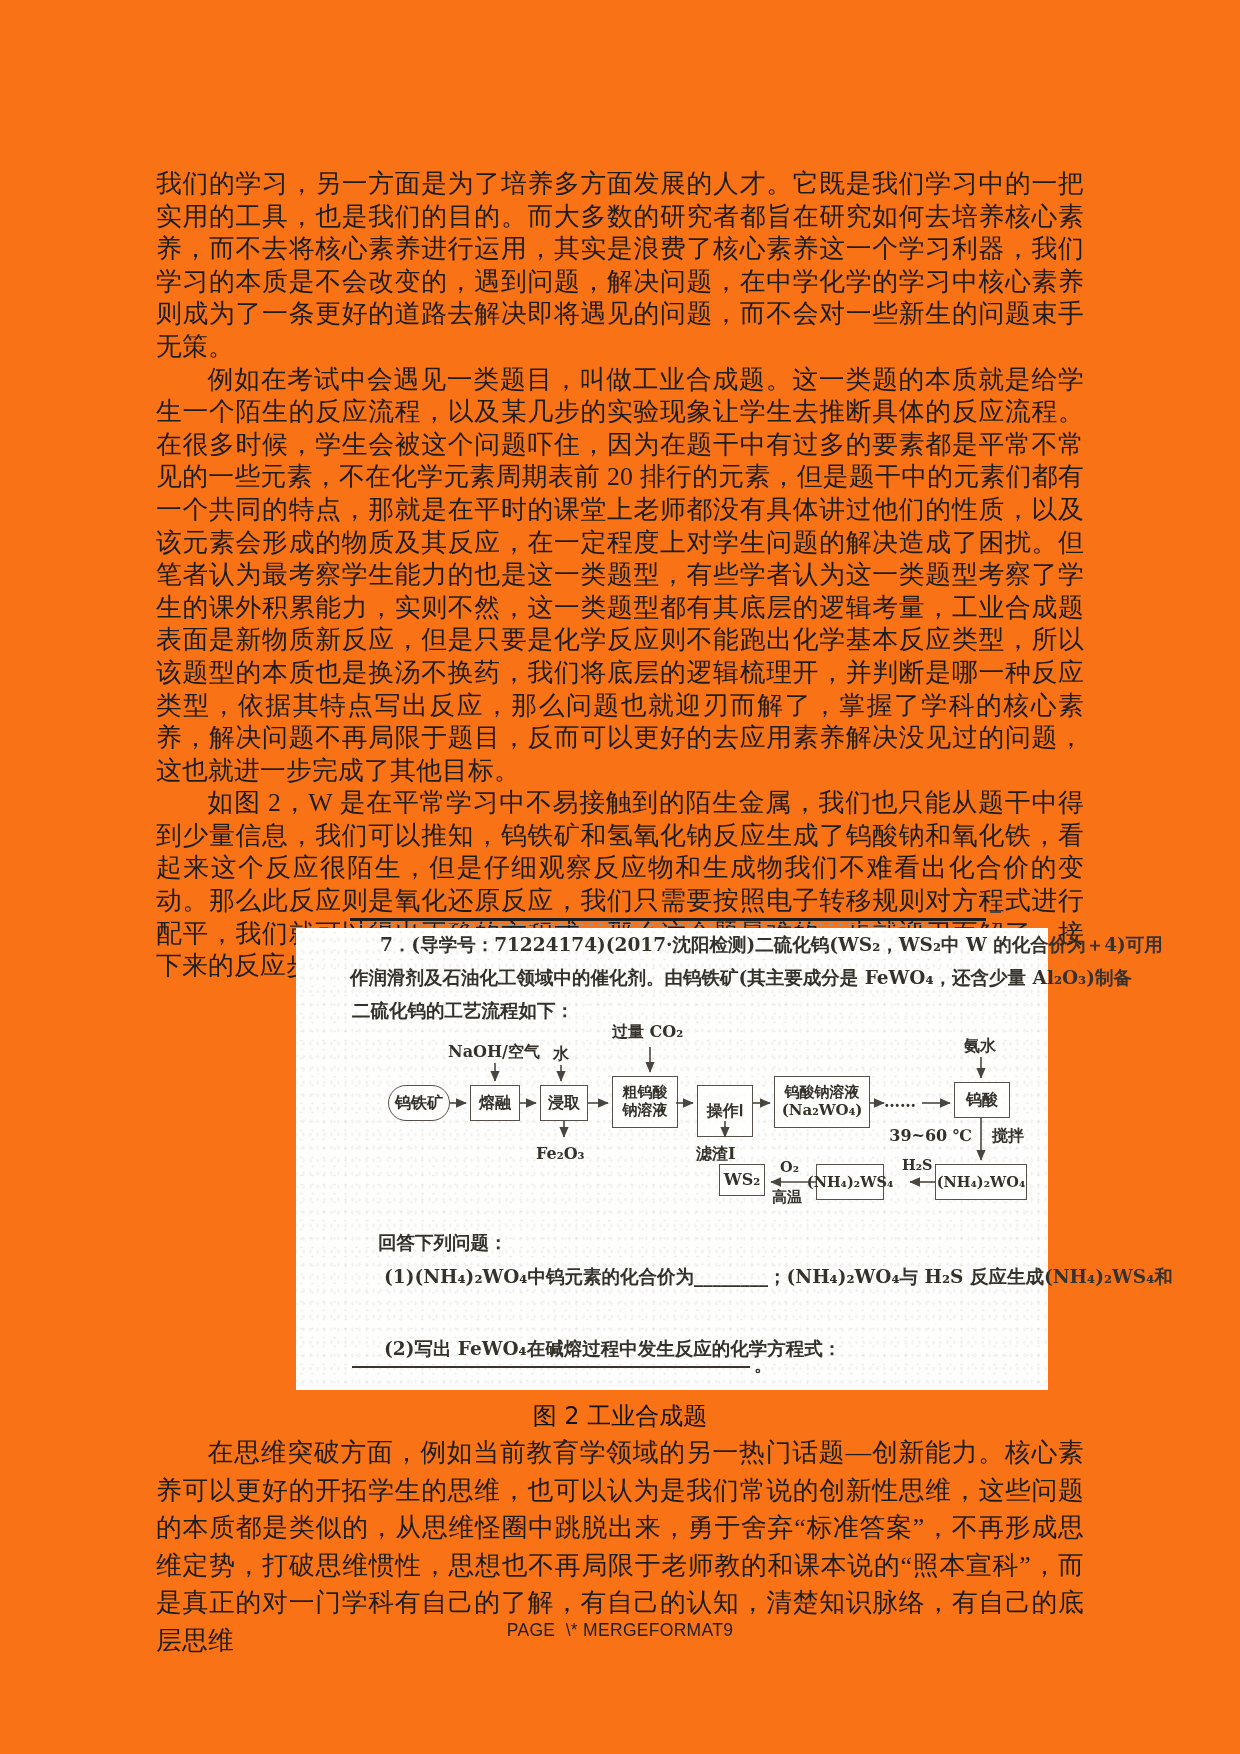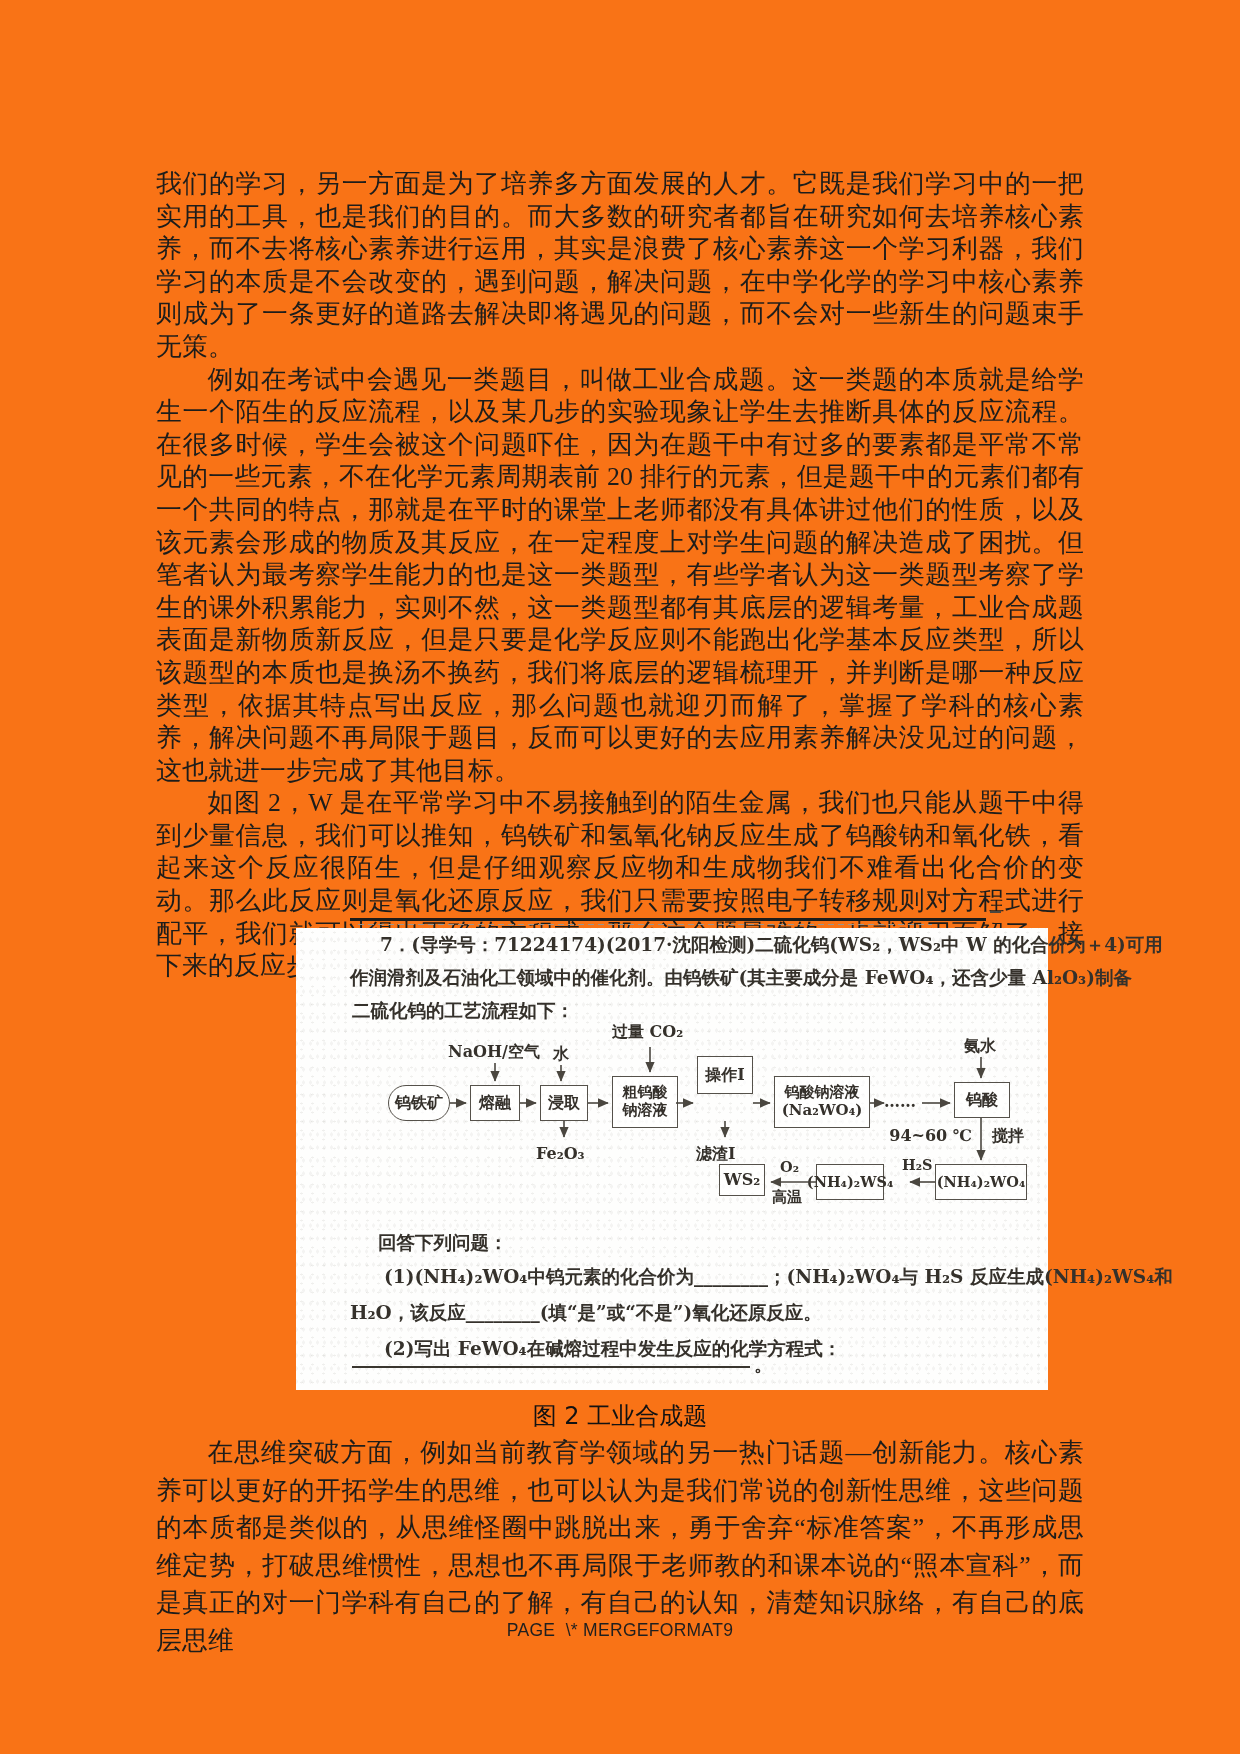--- a/index.html
+++ b/index.html
@@ -78,35 +78,35 @@
 
   <div class="fig figline" style="left:380px; top:932px;">7．(导学号：71224174)(2017·沈阳检测)二硫化钨(WS₂，WS₂中 W 的化合价为＋4)可用</div>
   <div class="fig figline" style="left:350px; top:965px;">作润滑剂及石油化工领域中的催化剂。由钨铁矿(其主要成分是 FeWO₄，还含少量 Al₂O₃)制备</div>
   <div class="fig figline" style="left:352px; top:998px;">二硫化钨的工艺流程如下：</div>
 
   <div class="fig fbox" style="left:388px; top:1085px; width:62px; height:36px;border-radius:18px;">钨铁矿</div>
   <div class="fig fbox" style="left:470px; top:1085px; width:50px; height:36px;">熔融</div>
   <div class="fig fbox" style="left:540px; top:1085px; width:48px; height:36px;">浸取</div>
   <div class="fig fbox" style="left:612px; top:1076px; width:66px; height:52px; font-size:15px;">粗钨酸
 钠溶液</div>
-  <div class="fig fbox" style="left:697px; top:1056px; width:56px; height:38px;">操作Ⅰ</div>
+  <div class="fig fbox" style="left:697px; top:1085px; width:56px; height:52px;font-family:Liberation Serif, serif;">操作Ⅰ</div>
   <div class="fig fbox" style="left:774px; top:1076px; width:96px; height:52px; font-size:15px;">钨酸钠溶液
 (Na₂WO₄)</div>
   <div class="fig fbox" style="left:954px; top:1082px; width:56px; height:36px;">钨酸</div>
   <div class="fig fbox" style="left:935px; top:1164px; width:92px; height:36px; font-size:14.5px;">(NH₄)₂WO₄</div>
   <div class="fig fbox" style="left:816px; top:1164px; width:68px; height:36px; font-size:14.5px;">(NH₄)₂WS₄</div>
   <div class="fig fbox" style="left:719px; top:1164px; width:46px; height:32px;">WS₂</div>
 
   <div class="fig flabel" style="left:448px; top:1042px;">NaOH/空气</div>
   <div class="fig flabel" style="left:553px; top:1044px;">水</div>
   <div class="fig flabel" style="left:612px; top:1022px;">过量 CO₂</div>
   <div class="fig flabel" style="left:964px; top:1036px;">氨水</div>
   <div class="fig flabel" style="left:536px; top:1144px;">Fe₂O₃</div>
   <div class="fig flabel" style="left:696px; top:1144px;">滤渣Ⅰ</div>
-  <div class="fig flabel" style="left:888px; top:1126px; width:84px; text-align:right;">94~60 ℃</div>
+  <div class="fig flabel" style="left:888px; top:1126px; width:84px; text-align:right;">39~60 ℃</div>
   <div class="fig flabel" style="left:992px; top:1126px;">搅拌</div>
   <div class="fig flabel" style="left:884px; top:1092px;">……</div>
   <div class="fig flabel" style="left:902px; top:1156px; font-size:14.5px;">H₂S</div>
   <div class="fig flabel" style="left:780px; top:1158px; font-size:14.5px;">O₂</div>
   <div class="fig flabel" style="left:772px; top:1188px; font-size:15px;">高温</div>
 
   <svg class="arrows" width="715" height="200" viewBox="0 0 715 200">
     <defs>
       <marker id="ah" markerWidth="9" markerHeight="8" refX="6.5" refY="3" orient="auto">
         <path d="M0,0 L7,3 L0,6 z" fill="#4a463f"></path>
@@ -127,21 +127,20 @@
       <line x1="234" y1="106" x2="234" y2="122" marker-end="url(#ah)"></line>
       <line x1="395" y1="106" x2="395" y2="122" marker-end="url(#ah)"></line>
       <line x1="651" y1="103" x2="651" y2="145" marker-end="url(#ah)"></line>
       <line x1="605" y1="167" x2="580" y2="167" marker-end="url(#ah)"></line>
       <line x1="486" y1="167" x2="441" y2="167" marker-end="url(#ah)"></line>
     </g>
   </svg>
 
   <div class="fig figline" style="left:378px; top:1230px;">回答下列问题：</div>
   <div class="fig figline" style="left:384px; top:1264px;">(1)(NH₄)₂WO₄中钨元素的化合价为________；(NH₄)₂WO₄与 H₂S 反应生成(NH₄)₂WS₄和</div>
-  <div class="fig figline" style="left:350px; top:1300px;">H₂O，该反应________(填“是”或“不是”)氧化还原反应。</div>
   <div class="fig figline" style="left:384px; top:1336px;">(2)写出 FeWO₄在碱熔过程中发生反应的化学方程式：</div>
   <div class="blankline"></div>
   <div class="fig figline" style="left:754px; top:1352px;">。</div>
 
   <div class="caption">图 2 工业合成题</div>
 
   <p class="p4">在思维突破方面，例如当前教育学领域的另一热门话题—创新能力。核心素养可以更好的开拓学生的思维，也可以认为是我们常说的创新性思维，这些问题的本质都是类似的，从思维怪圈中跳脱出来，勇于舍弃“标准答案”，不再形成思维定势，打破思维惯性，思想也不再局限于老师教的和课本说的“照本宣科”，而是真正的对一门学科有自己的了解，有自己的认知，清楚知识脉络，有自己的底层思维</p>
 
   <div class="footer">PAGE  \* MERGEFORMAT9</div>
 

